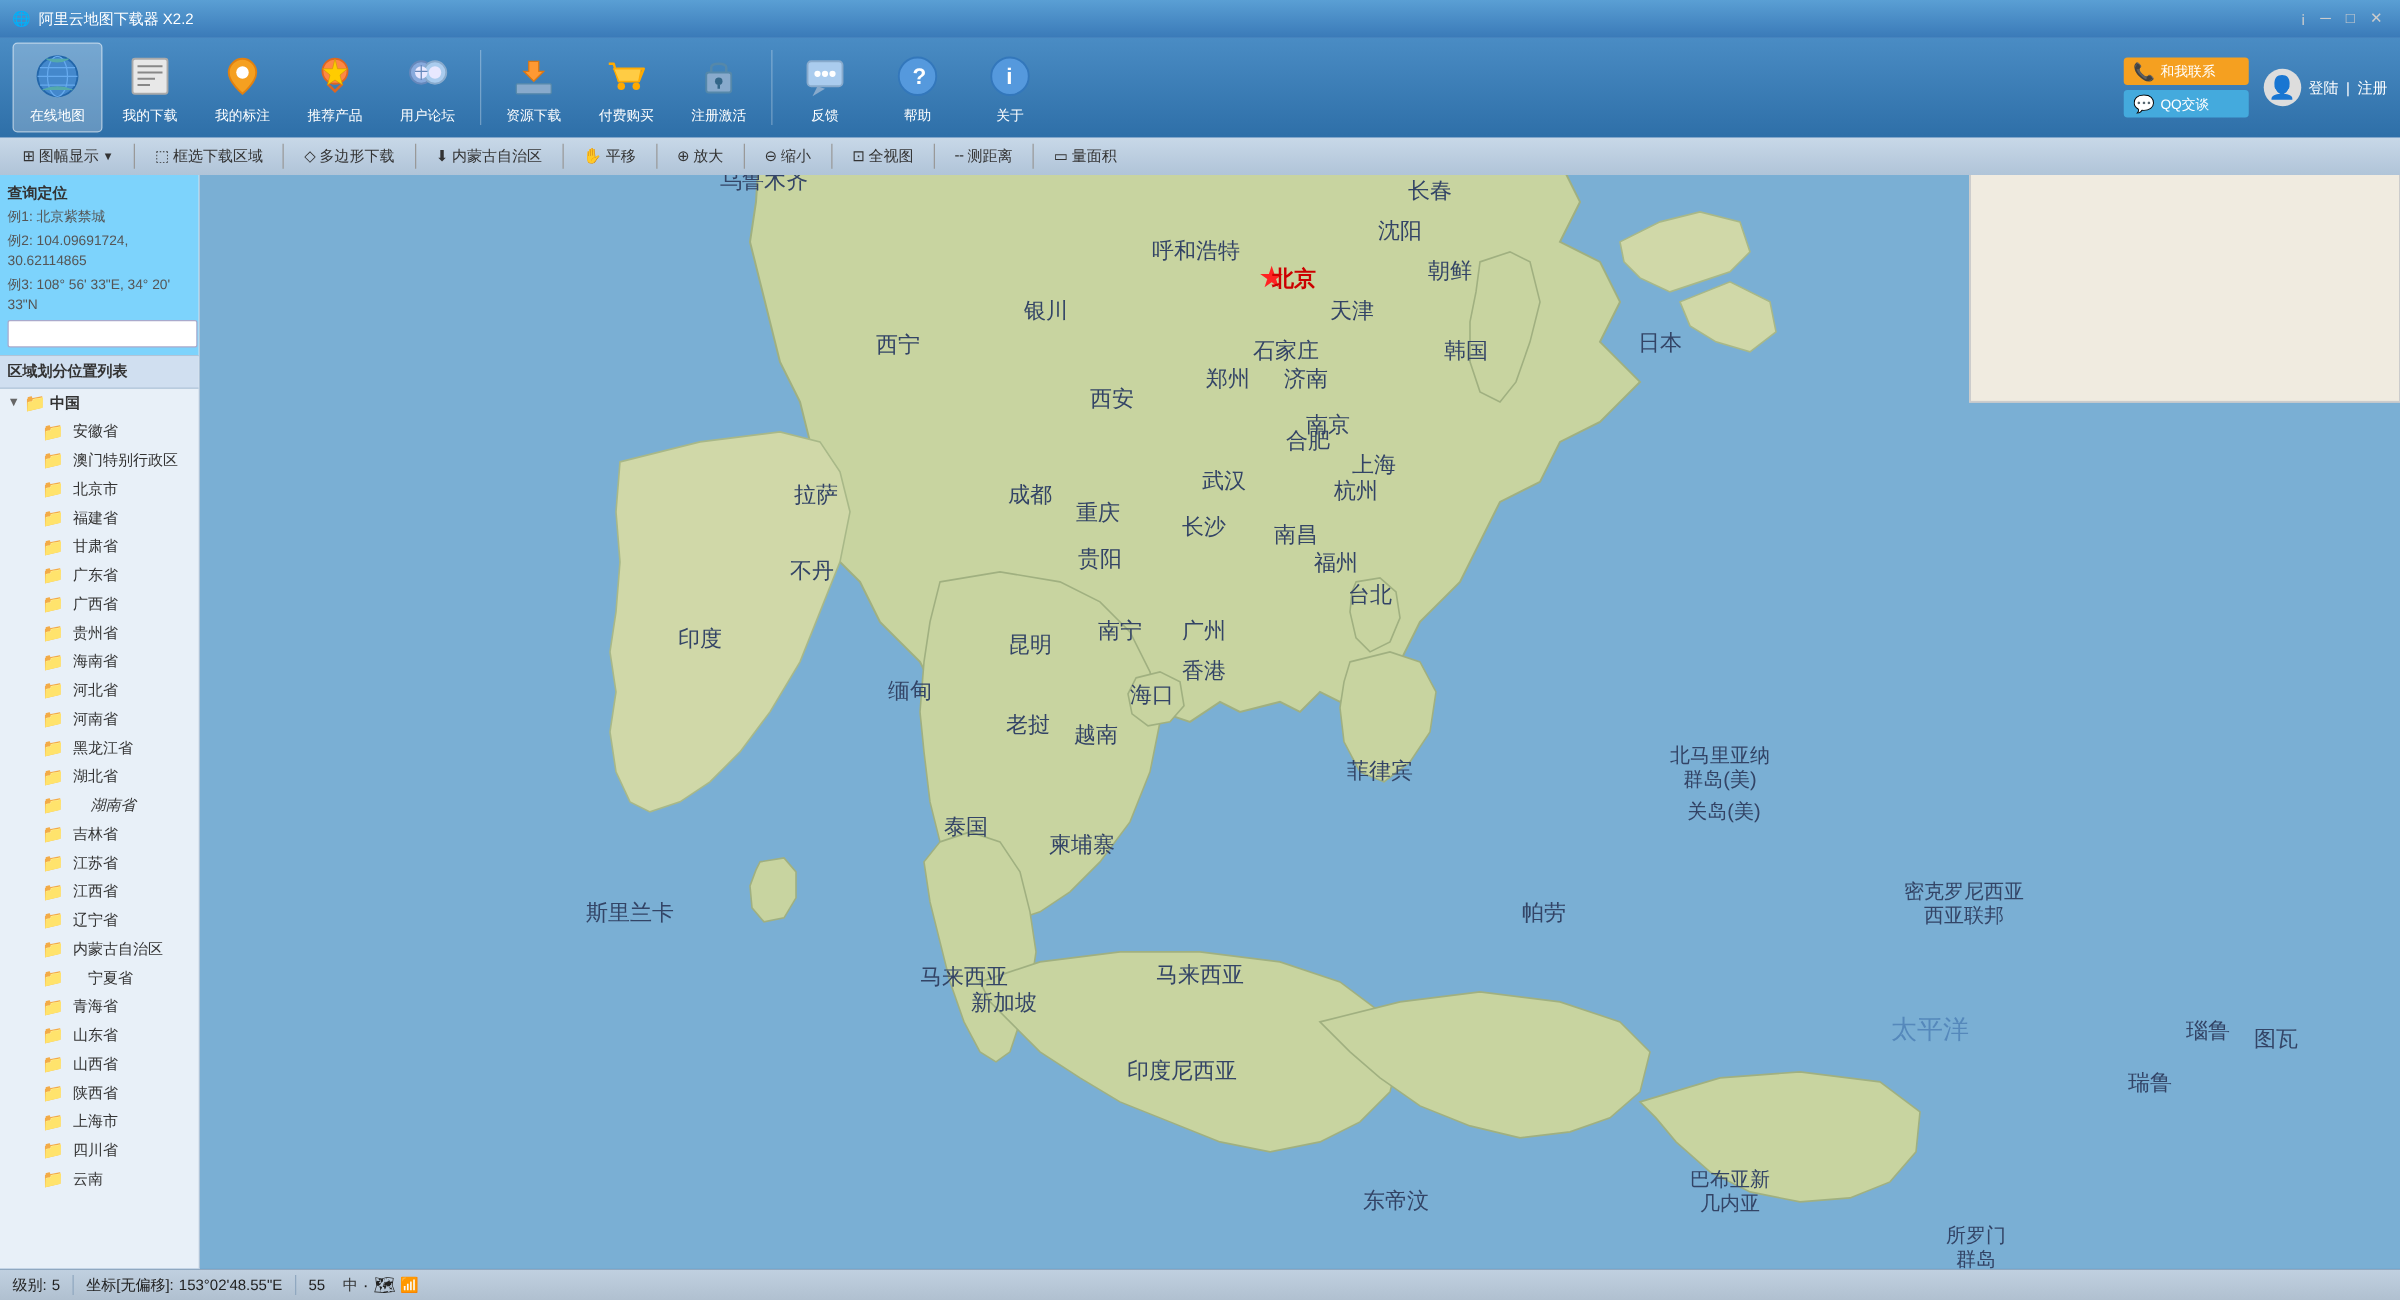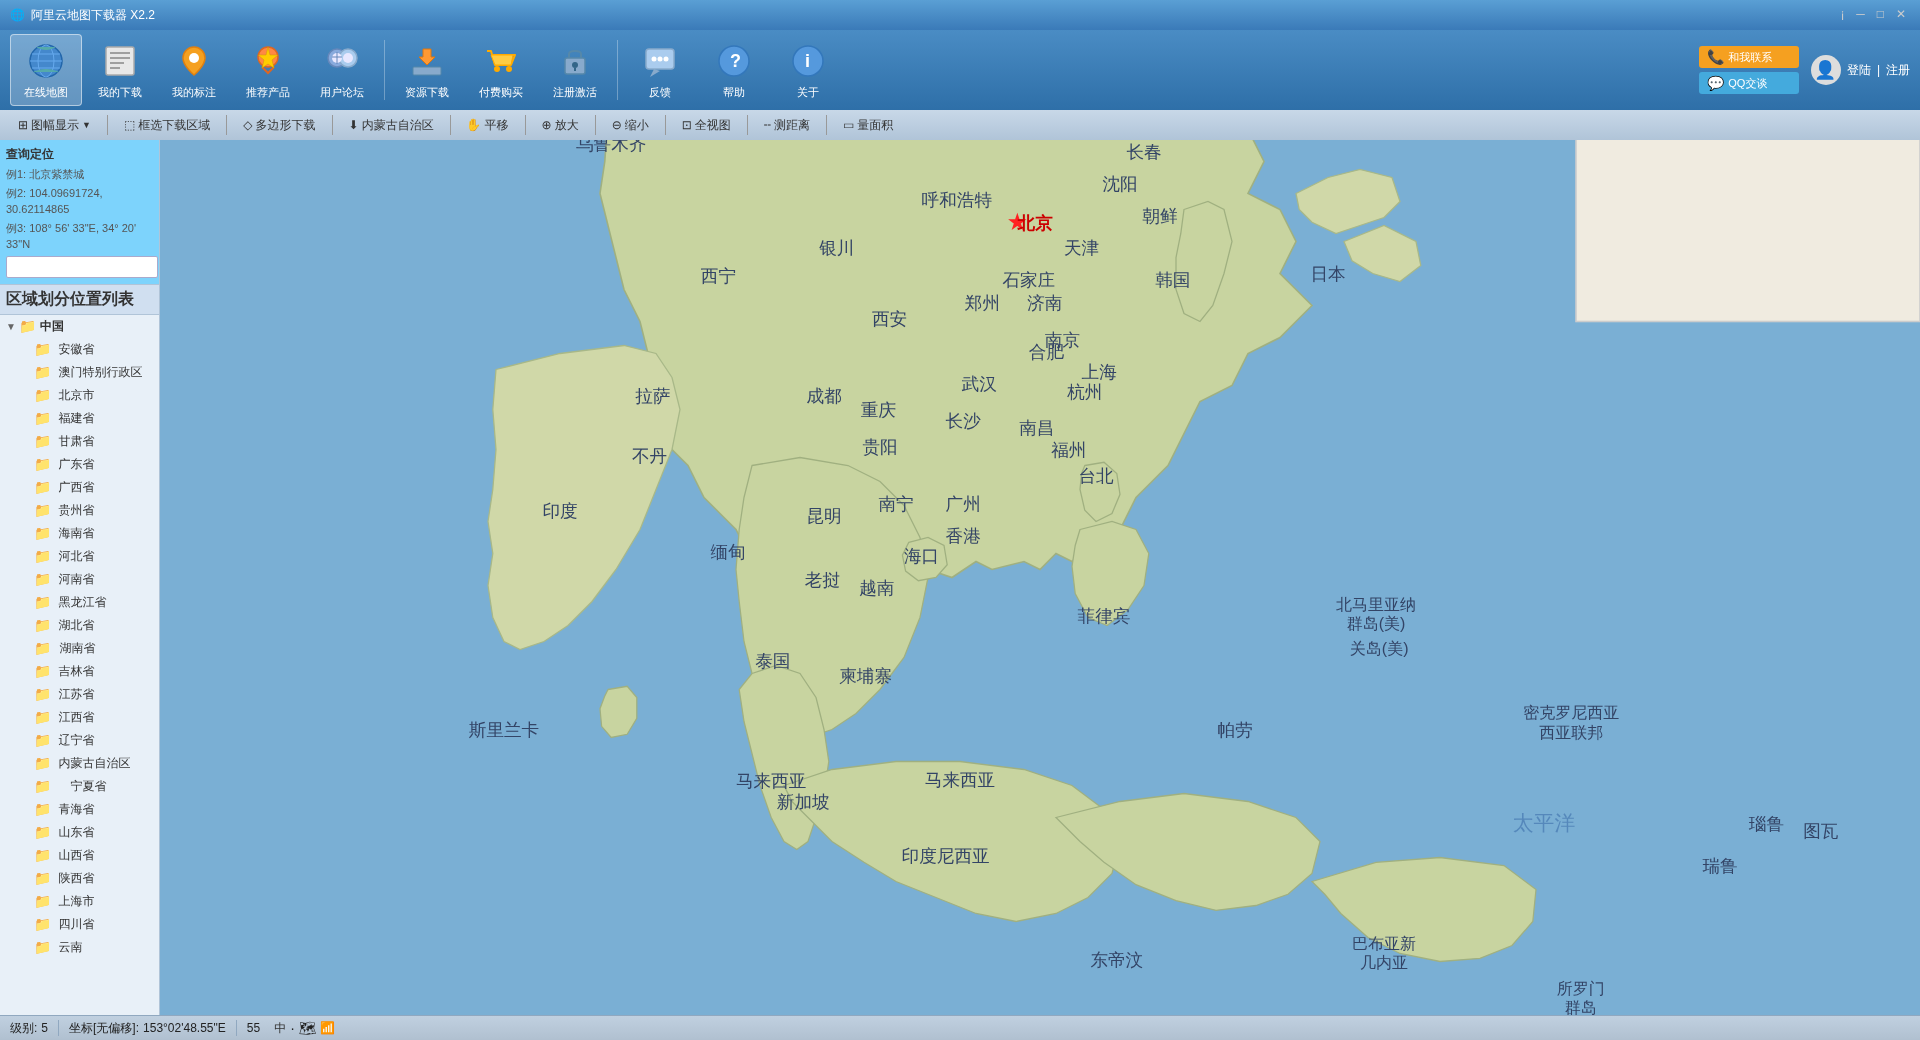--- a/index.html
+++ b/index.html
@@ -111,21 +111,21 @@
       border: 1px solid #aac;
       padding: 0 4px;
       font-size: 11px;
       border-radius: 2px;
     }
 
     #region-list-title {
       padding: 4px 6px;
       background: #d0dff0;
       font-weight: bold;
-      font-size: 16px;
+      font-size: 12px;
       color: #333;
       border-bottom: 1px solid #b0c4d8;
     }
     #region-list {
       flex: 1;
       overflow-y: auto;
       overflow-x: hidden;
     }
     #region-list::-webkit-scrollbar { width: 8px; }
     #region-list::-webkit-scrollbar-track { background: #e0eaf5; }
@@ -490,21 +490,21 @@
             <span style="margin-left:3px;">黑龙江省</span>
           </div>
           <div class="region-item" style="padding-left: 20px;">
             <span style="width:10px;font-size:10px;color:#666;"></span>
             <span style="color:#e8a020;font-size:14px;">📁</span>
             <span style="margin-left:3px;">湖北省</span>
           </div>
           <div class="region-item" style="padding-left: 20px;">
             <span style="width:10px;font-size:10px;color:#666;"></span>
             <span style="color:#e8a020;font-size:14px;">📁</span>
-            <span style="margin-left:4px;">湖南省</span>
+            <span style="margin-left:17px;font-style:italic;">湖南省</span>
           </div>
           <div class="region-item" style="padding-left: 20px;">
             <span style="width:10px;font-size:10px;color:#666;"></span>
             <span style="color:#e8a020;font-size:14px;">📁</span>
             <span style="margin-left:3px;">吉林省</span>
           </div>
           <div class="region-item" style="padding-left: 20px;">
             <span style="width:10px;font-size:10px;color:#666;"></span>
             <span style="color:#e8a020;font-size:14px;">📁</span>
             <span style="margin-left:3px;">江苏省</span>

